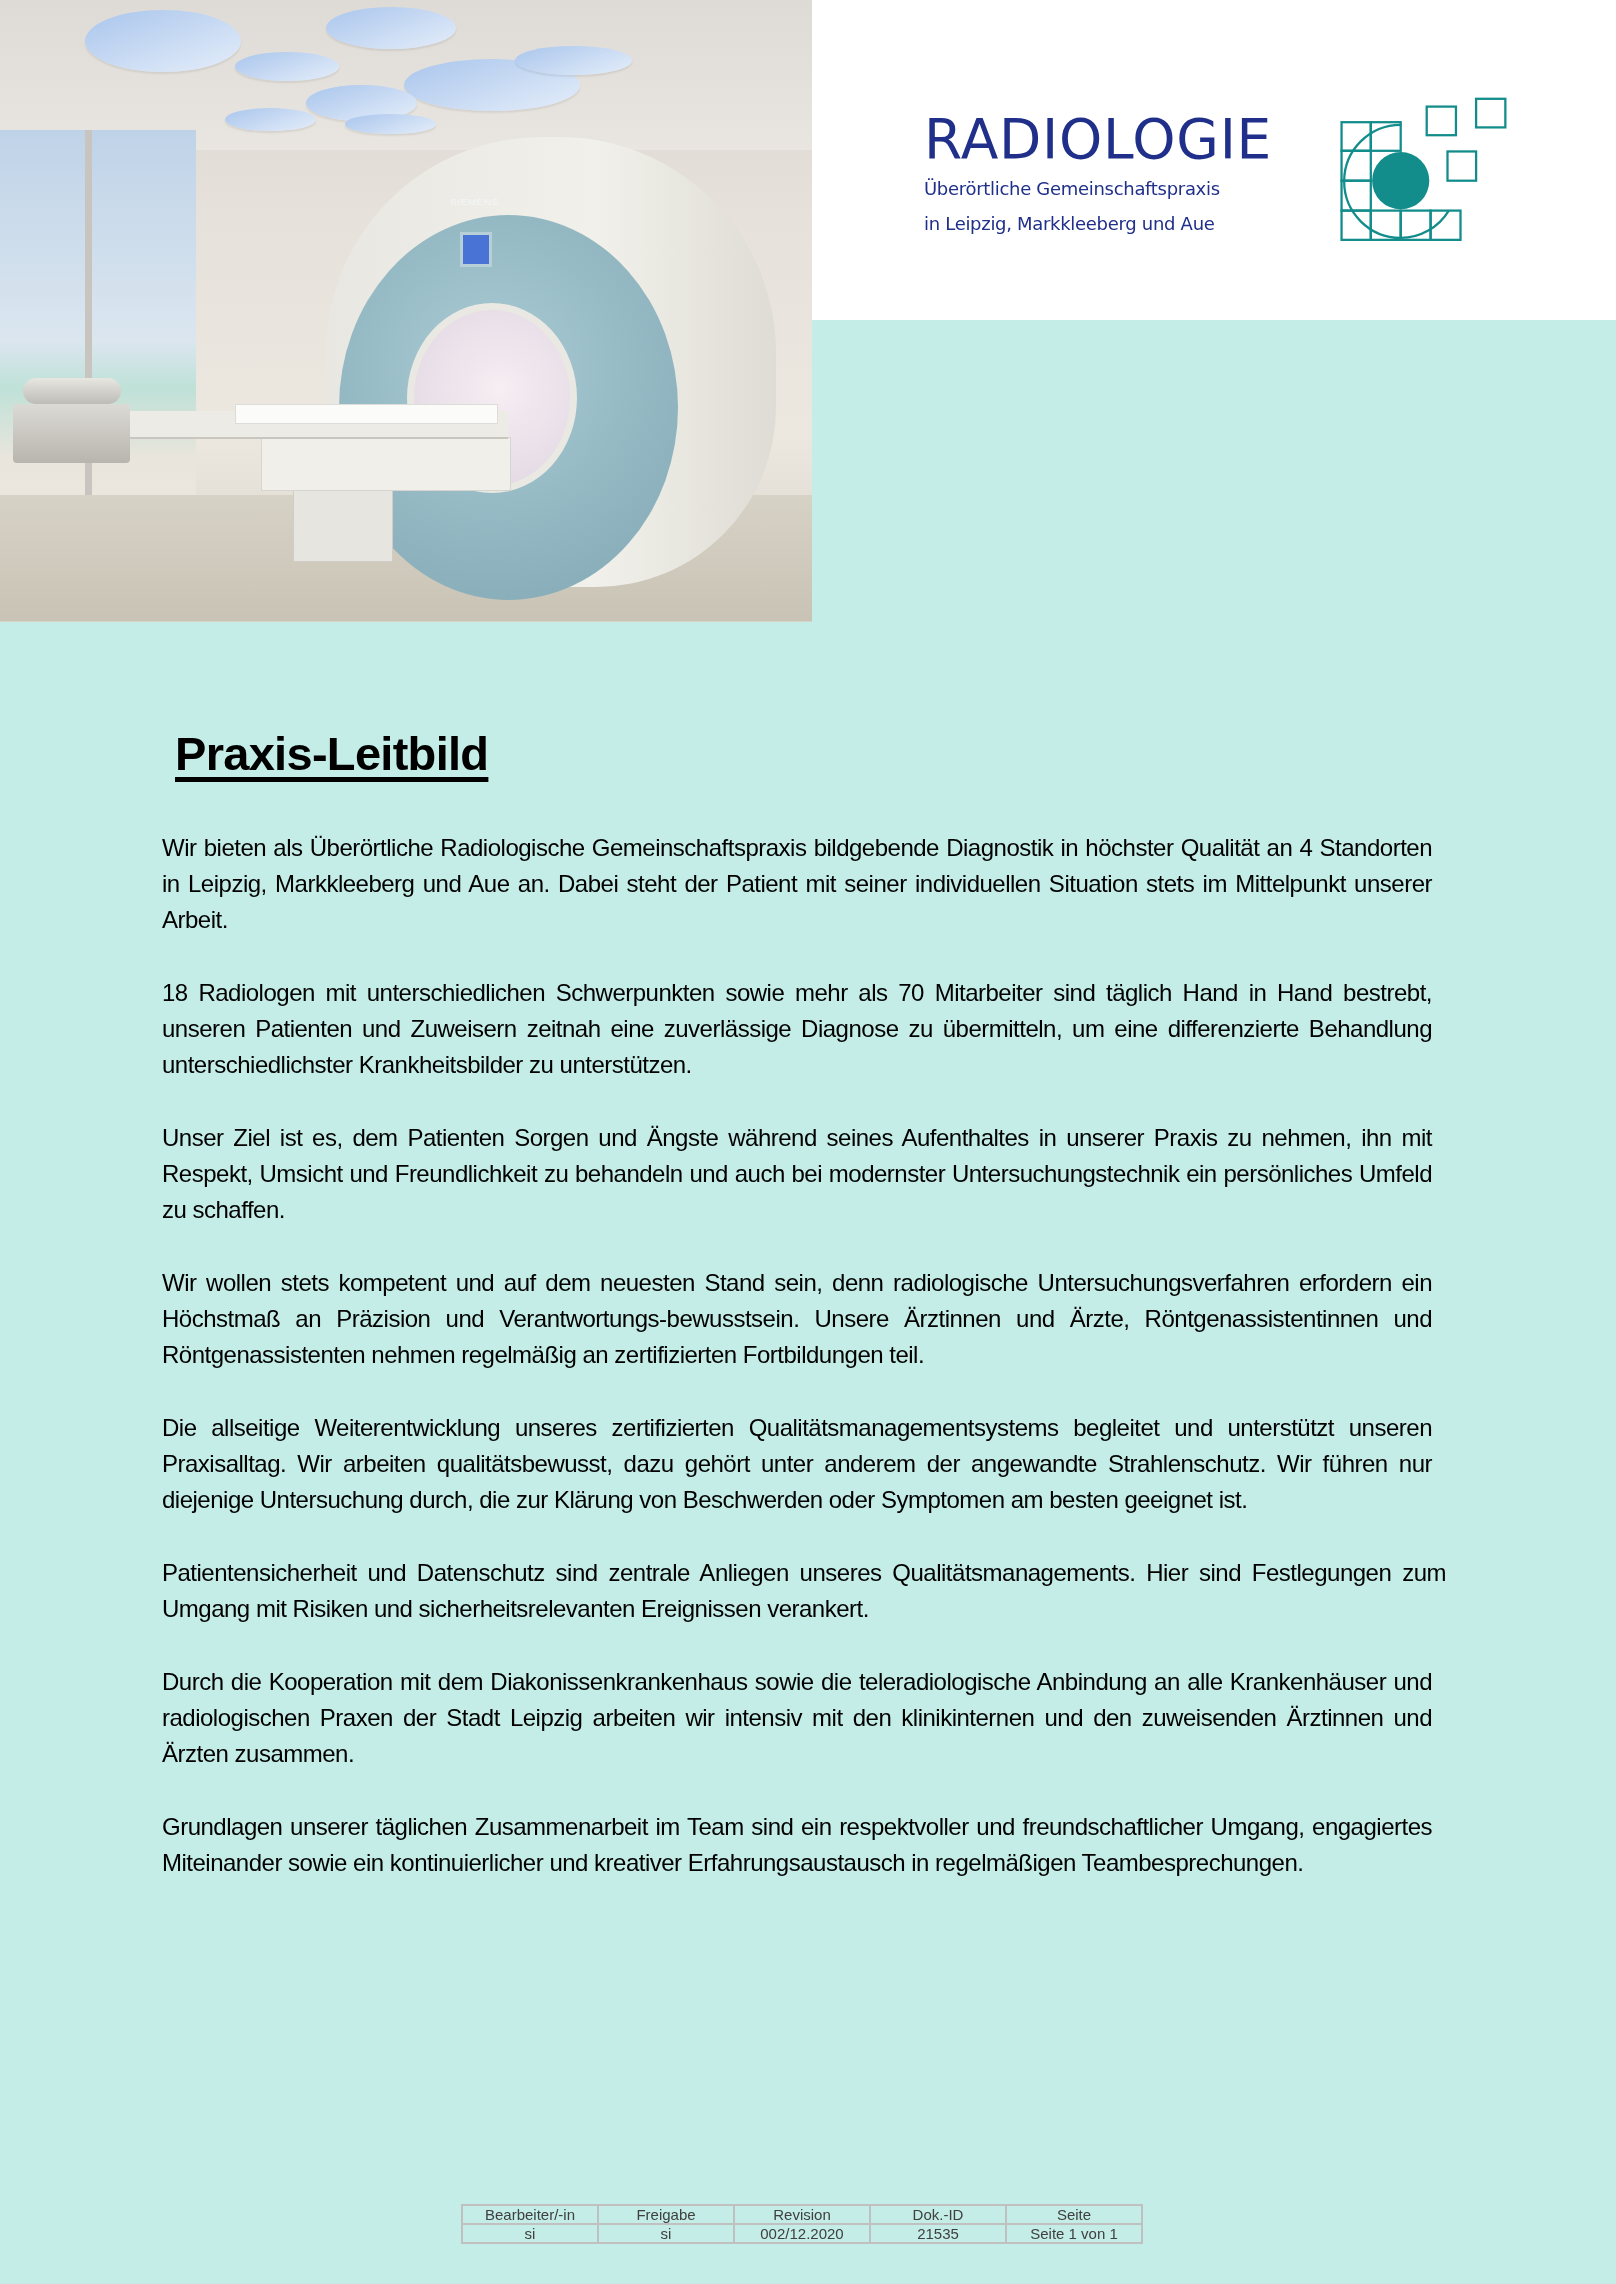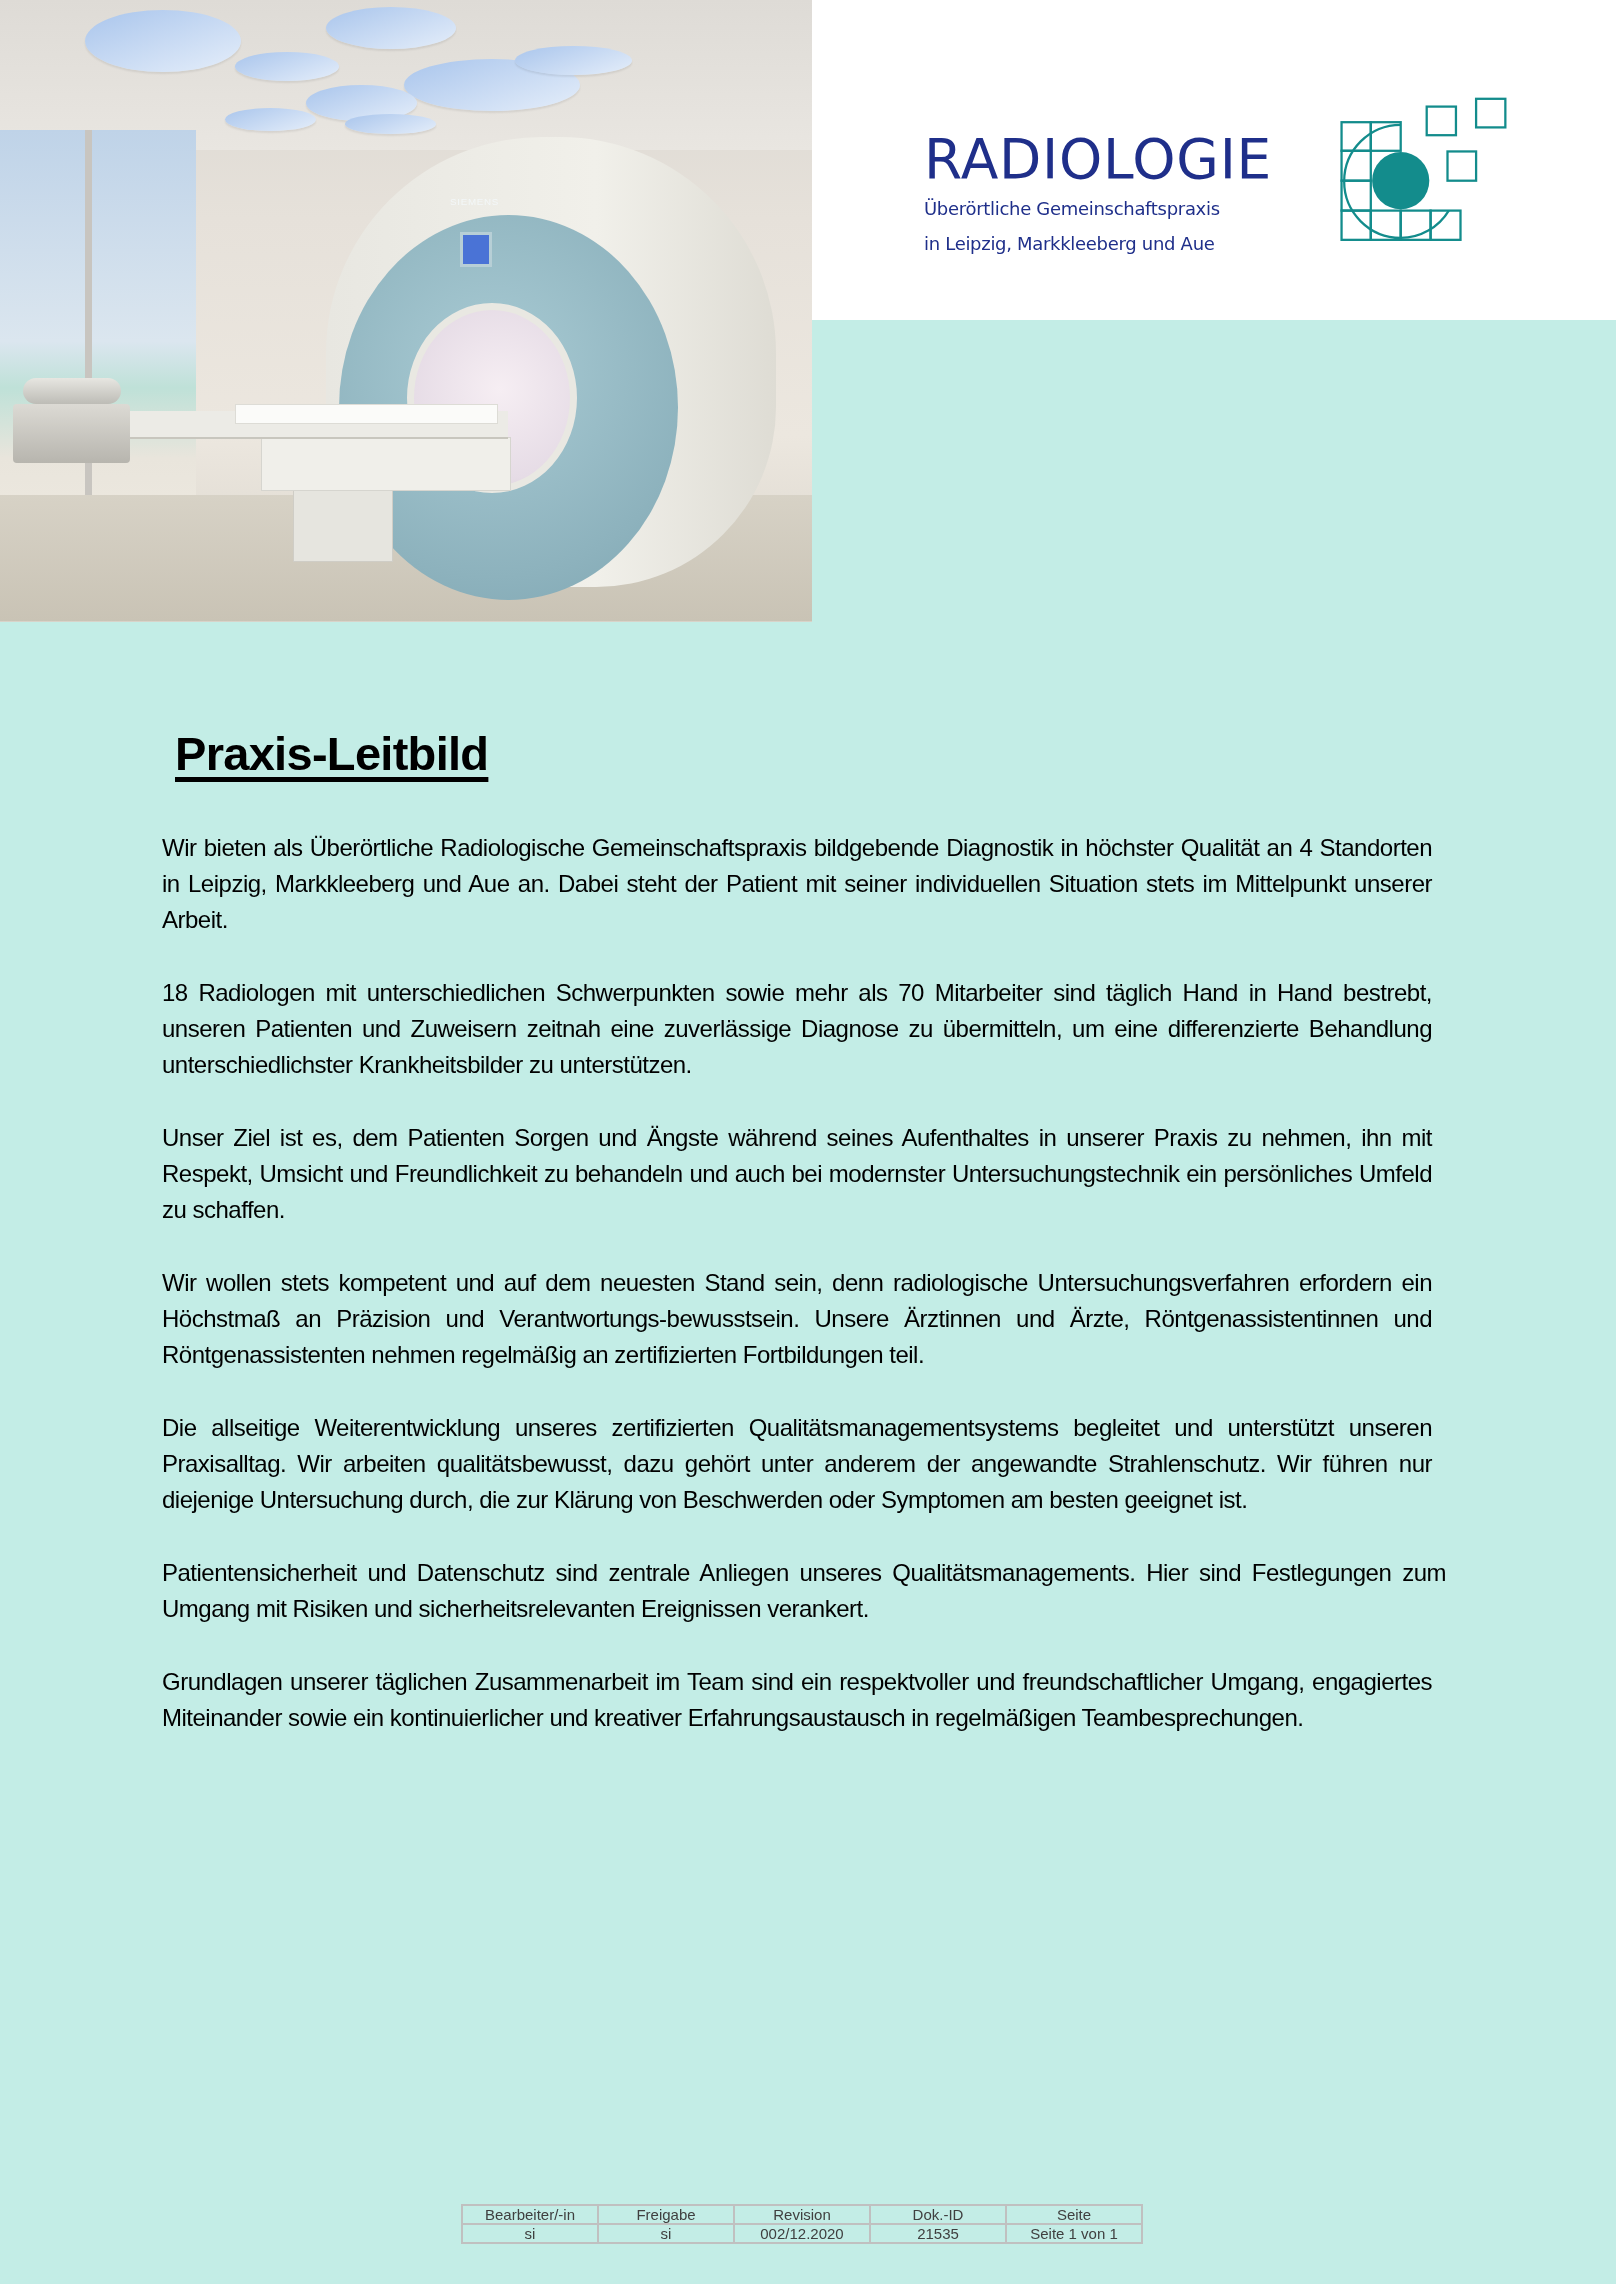--- a/index.html
+++ b/index.html
@@ -40,21 +40,21 @@
   .photo .display { position: absolute; left: 460px; top: 232px; width: 26px; height: 29px; background: #4a73d6; border: 3.9px solid #b7cfd6; }
   .photo .brand { position: absolute; left: 450px; top: 196px; font-size: 9.8px; color: #f3f7f8; letter-spacing: 0.7px; }
   .photo .table-top { position: absolute; left: 39px; top: 411px; width: 469px; height: 26px; background: #ecebe6; border-bottom: 2.6px solid #c8c6be; }
   .photo .table-pad { position: absolute; left: 235px; top: 404px; width: 261px; height: 18px; background: #fbfbf9; border: 1.3px solid #dddcd6; }
   .photo .table-base { position: absolute; left: 261px; top: 437px; width: 248px; height: 52px; background: #f0efea; border: 1.3px solid #d6d5cf; }
   .photo .head-roll { position: absolute; left: 23px; top: 378px; width: 98px; height: 26px; border-radius: 13px; background: linear-gradient(180deg,#e7e6e1,#bdbcb6); }
   .photo .head-arm { position: absolute; left: 13px; top: 404px; width: 117px; height: 59px; background: linear-gradient(180deg,#dcdad4,#b7b5ae); border-radius: 3.9px; }
   .photo .pedestal { position: absolute; left: 293px; top: 482px; width: 98px; height: 78px; background: #e6e5df; border: 1.3px solid #cfcdc6; }
 
   
-  .logo-text { position: absolute; left: 924px; top: 112px; color: #1f2f8a; margin-top: 20px; }
+  .logo-text { position: absolute; left: 924px; top: 112px; color: #1f2f8a; }
   .logo-title { font-family: "DejaVu Sans", sans-serif; font-size: 55px; letter-spacing: 0.7px; line-height: 1; display: block; }
   .logo-sub { font-family: "DejaVu Sans", sans-serif; font-size: 18px; line-height: 29px; display: block; margin-top: 6.5px; letter-spacing: -0.3px; }
   .logo-mark { position: absolute; left: 1330px; top: 91px; width: 183px; height: 156px; }
 
   
   .page-title {
     position: absolute; left: 175px; top: 699px;
     font-size: 47px; font-weight: bold; line-height: 1;
     text-decoration: underline; text-decoration-thickness: 5.2px; text-underline-offset: 6.5px;
     letter-spacing: -0.7px;
@@ -138,20 +138,21 @@
 
 <h1 class="page-title">Praxis-Leitbild</h1>
 
 <div class="content">
   <p>Wir bieten als Überörtliche Radiologische Gemeinschaftspraxis bildgebende Diagnostik in höchster Qualität an 4 Standorten in Leipzig, Markkleeberg und Aue an. Dabei steht der Patient mit seiner individuellen Situation stets im Mittelpunkt unserer Arbeit.</p>
   <p>18 Radiologen mit unterschiedlichen Schwerpunkten sowie mehr als 70 Mitarbeiter sind täglich Hand in Hand bestrebt, unseren Patienten und Zuweisern zeitnah eine zuverlässige Diagnose zu übermitteln, um eine differenzierte Behandlung unterschiedlichster Krankheitsbilder zu unterstützen.</p>
   <p>Unser Ziel ist es, dem Patienten Sorgen und Ängste während seines Aufenthaltes in unserer Praxis zu nehmen, ihn mit Respekt, Umsicht und Freundlichkeit zu behandeln und auch bei modernster Untersuchungstechnik ein persönliches Umfeld zu schaffen.</p>
   <p>Wir wollen stets kompetent und auf dem neuesten Stand sein, denn radiologische Untersuchungsverfahren erfordern ein Höchstmaß an Präzision und Verantwortungs-bewusstsein. Unsere Ärztinnen und Ärzte, Röntgenassistentinnen und Röntgenassistenten nehmen regelmäßig an zertifizierten Fortbildungen teil.</p>
   <p>Die allseitige Weiterentwicklung unseres zertifizierten Qualitätsmanagementsystems begleitet und unterstützt unseren Praxisalltag. Wir arbeiten qualitätsbewusst, dazu gehört unter anderem der angewandte Strahlenschutz. Wir führen nur diejenige Untersuchung durch, die zur Klärung von Beschwerden oder Symptomen am besten geeignet ist.</p>
   <p class="wide">Patientensicherheit und Datenschutz sind zentrale Anliegen unseres Qualitätsmanagements. Hier sind Festlegungen zum Umgang mit Risiken und sicherheitsrelevanten Ereignissen verankert.</p>
+  <p>Durch die Kooperation mit dem Diakonissenkrankenhaus sowie die teleradiologische Anbindung an alle Krankenhäuser und radiologischen Praxen der Stadt Leipzig arbeiten wir intensiv mit den klinikinternen und den zuweisenden Ärztinnen und Ärzten zusammen.</p>
   <p>Grundlagen unserer täglichen Zusammenarbeit im Team sind ein respektvoller und freundschaftlicher Umgang, engagiertes Miteinander sowie ein kontinuierlicher und kreativer Erfahrungsaustausch in regelmäßigen Teambesprechungen.</p>
 </div>
 
 <table class="doc-footer">
   <tbody>
       <tr>
     <td>Bearbeiter/-in</td>
     <td>Freigabe</td>
     <td>Revision</td>
     <td>Dok.-ID</td>

